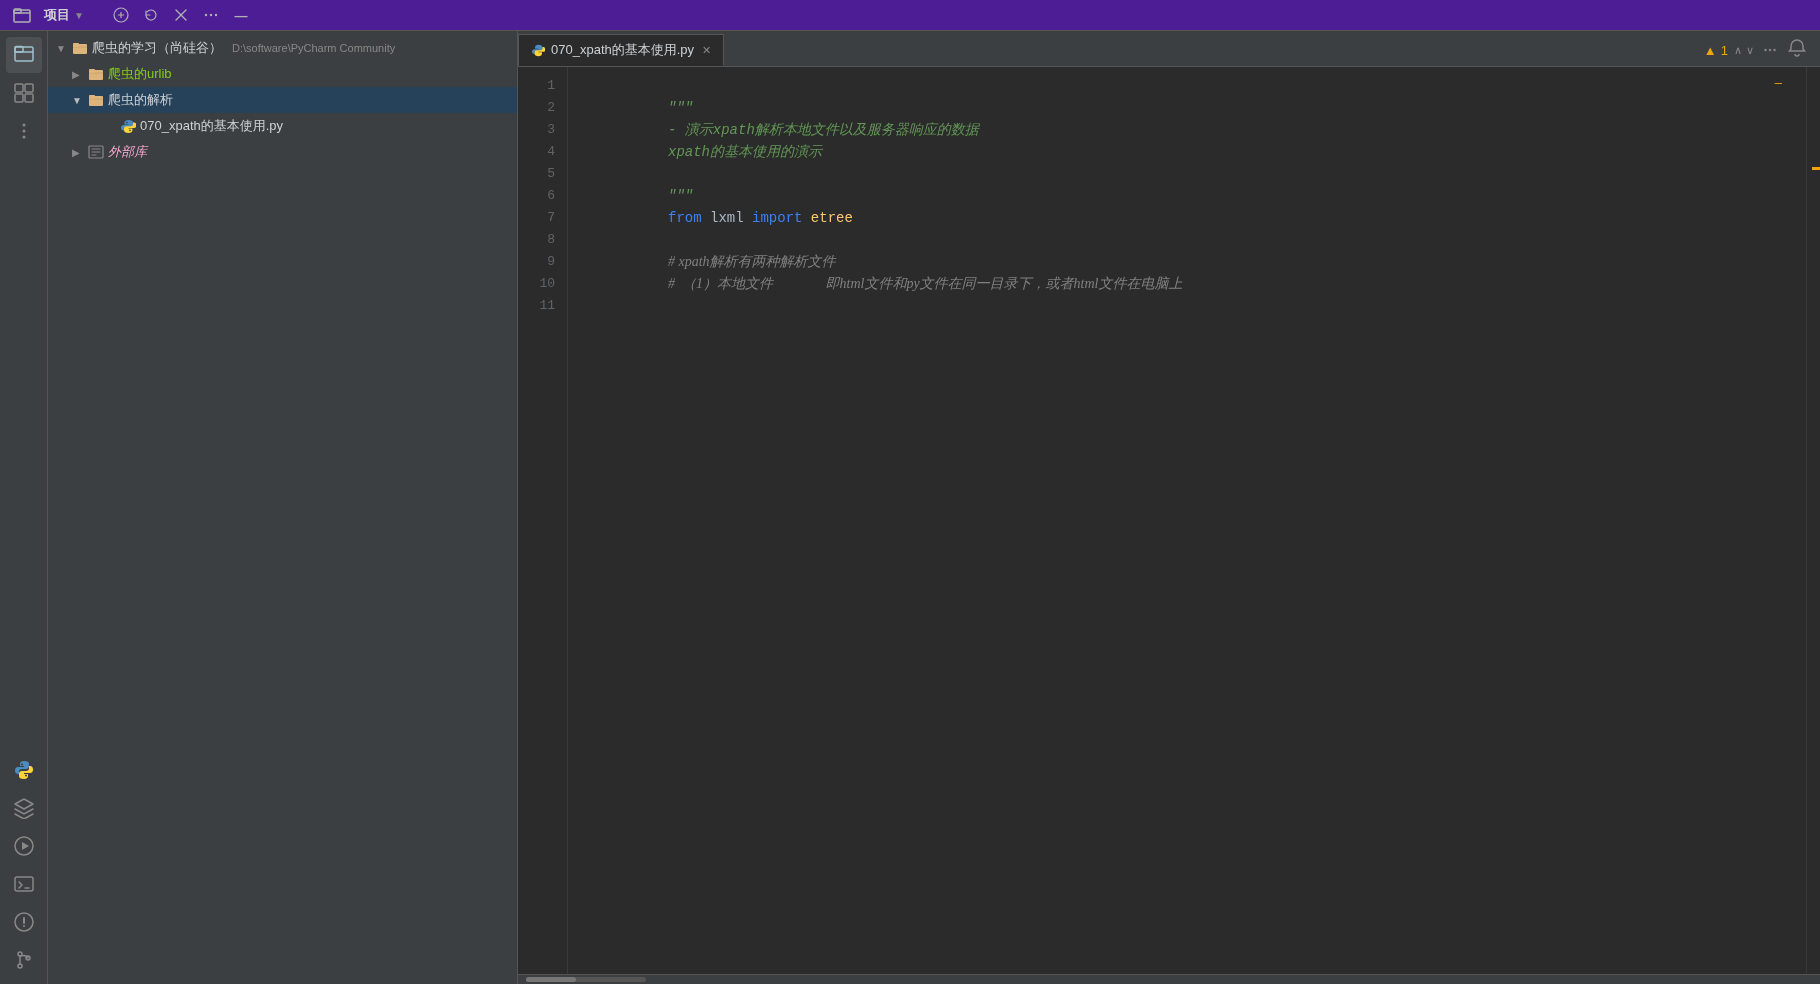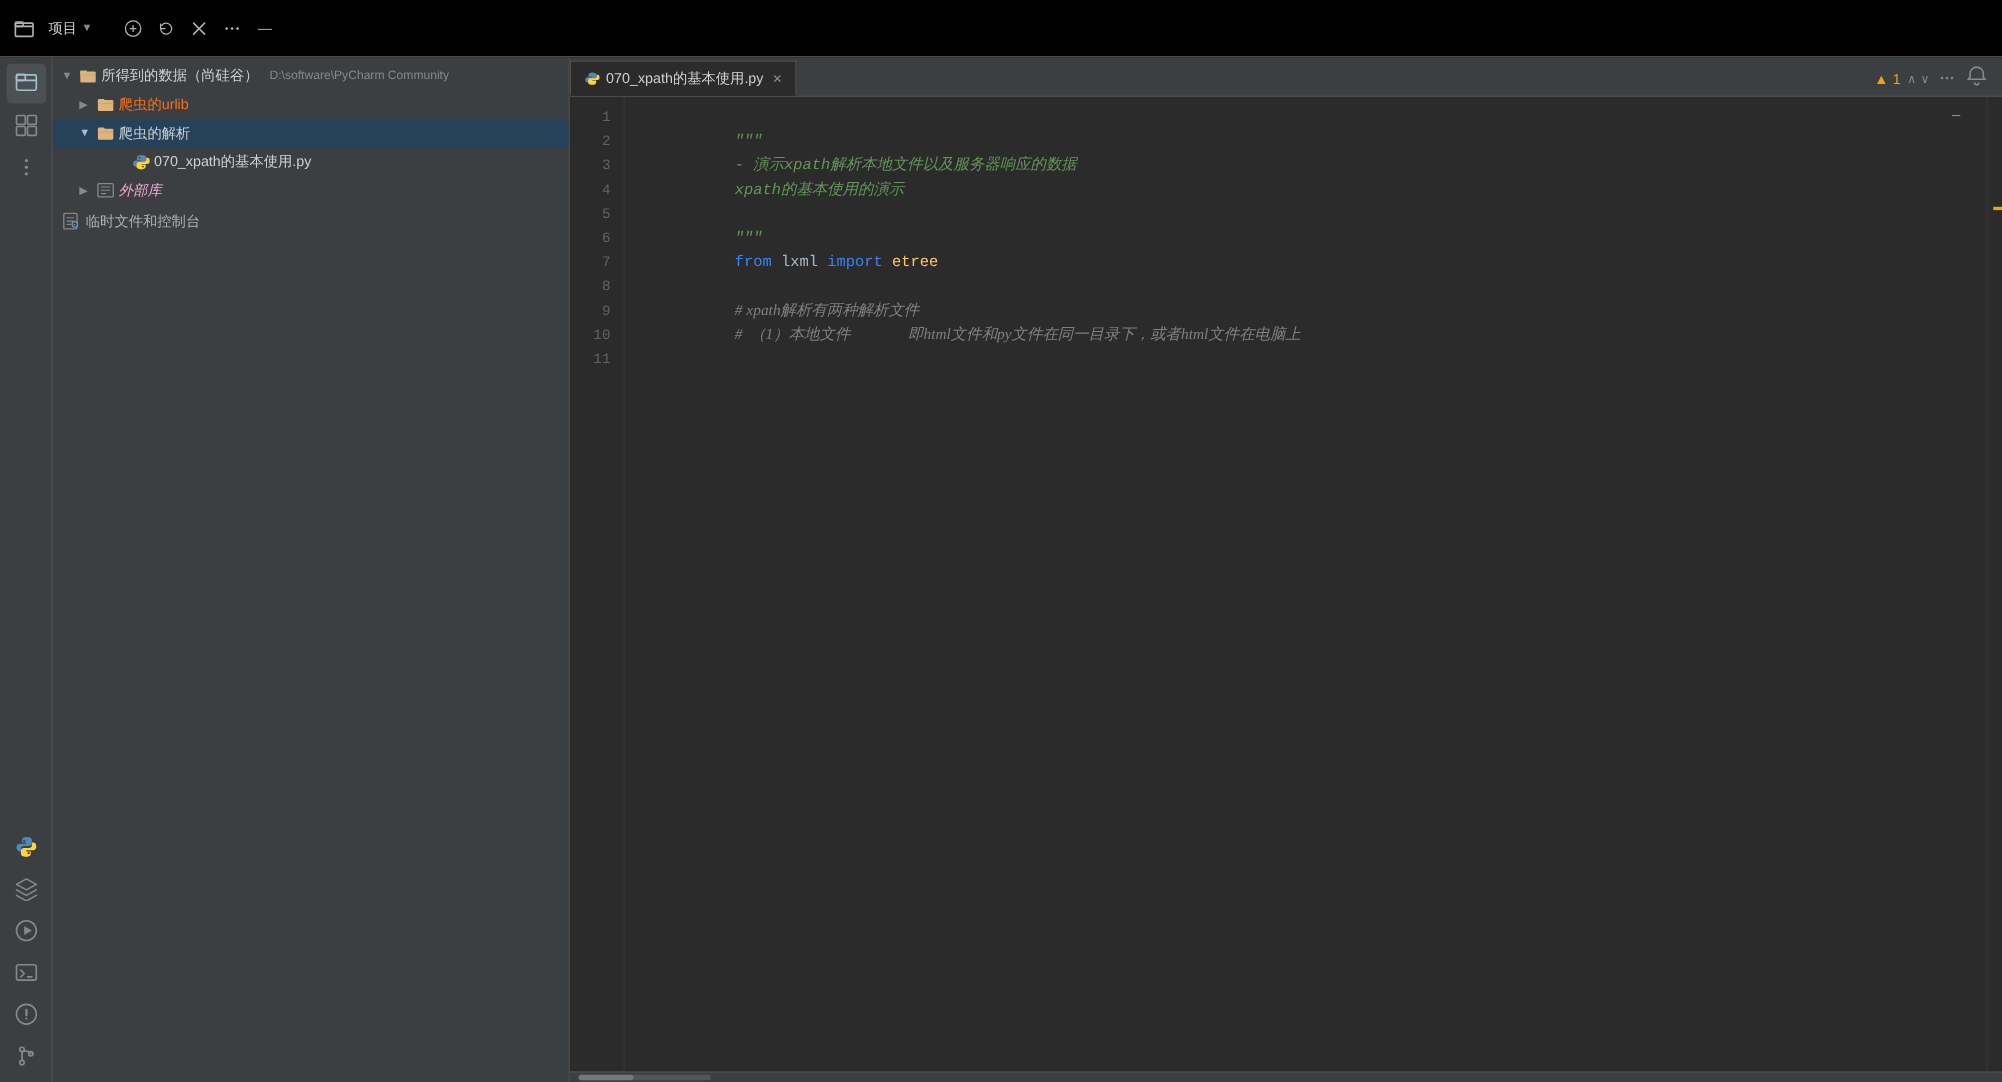--- a/index.html
+++ b/index.html
@@ -9,26 +9,27 @@
       background: #2b2b2b;
       font-family: 'Segoe UI', Arial, sans-serif;
       color: #a9b7c6;
       overflow: hidden;
       display: flex;
       flex-direction: column;
     }
 
     
     .titlebar {
-      height: 52px;
-      background: #000000;
+      height: 31px;
+      background: #4c1d95;
       display: flex;
       align-items: center;
       padding: 0 8px;
       border-bottom: 1px solid #555;
+      font-weight: bold;
     }
     .titlebar-left {
       display: flex;
       align-items: center;
       gap: 8px;
     }
     .titlebar-icon {
       width: 28px;
       height: 28px;
       display: flex;
@@ -369,32 +370,32 @@
   <div class="file-tree-panel">
     <div class="file-tree-scroll">
 
       <div class="tree-item tree-indent-1">
         <span class="chevron">▼</span>
         <svg width="16" height="16" viewBox="0 0 16 16" fill="none">
           <rect x="1" y="4" width="14" height="10" rx="1" fill="#dcb47c" stroke="none"></rect>
           <path d="M1 7h14" stroke="#c9a060" stroke-width="0.8"></path>
           <rect x="1" y="3" width="6" height="4" rx="0.8" fill="#dcb47c"></rect>
         </svg>
-        <span style="font-size:13px; color:#cdd1d4;">所得到的数据（尚硅谷）</span>
+        <span style="font-size:13px; color:#cdd1d4;">爬虫的学习（尚硅谷）</span>
         <span style="font-size:11px; color:#888; margin-left:6px;">D:\software\PyCharm Community</span>
       </div>
 
       <div class="tree-item tree-indent-2">
         <span class="chevron">▶</span>
         <svg width="16" height="16" viewBox="0 0 16 16" fill="none">
           <rect x="1" y="4" width="14" height="10" rx="1" fill="#dcb47c"></rect>
           <path d="M1 7h14" stroke="#c9a060" stroke-width="0.8"></path>
           <rect x="1" y="3" width="6" height="4" rx="0.8" fill="#dcb47c"></rect>
         </svg>
-        <span style="font-size:13px; color:#f97316;">爬虫的urlib</span>
+        <span style="font-size:13px; color:#84cc16;">爬虫的urlib</span>
       </div>
 
       <div class="tree-item tree-indent-2 highlighted">
         <span class="chevron" style="color:#bbb;">▼</span>
         <svg width="16" height="16" viewBox="0 0 16 16" fill="none">
           <rect x="1" y="4" width="14" height="10" rx="1" fill="#dcb47c"></rect>
           <path d="M1 7h14" stroke="#c9a060" stroke-width="0.8"></path>
           <rect x="1" y="3" width="6" height="4" rx="0.8" fill="#dcb47c"></rect>
         </svg>
         <span style="font-size:13px; color:#cdd1d4;">爬虫的解析</span>
@@ -415,29 +416,20 @@
       <div class="tree-item tree-indent-2">
         <span class="chevron">▶</span>
 
         <svg width="16" height="16" viewBox="0 0 16 16" fill="none">
           <rect x="1" y="2" width="14" height="12" rx="1" stroke="#888" stroke-width="1.2"></rect>
           <path d="M4 5h8M4 8h8M4 11h4" stroke="#888" stroke-width="1" stroke-linecap="round"></path>
         </svg>
         <span style="font-size:13px; color:#f9a8d4;font-style:italic;">外部库</span>
       </div>
 
-      <div class="scratch-files">
-        <svg width="16" height="16" viewBox="0 0 16 16" fill="none">
-          <rect x="2" y="1" width="12" height="14" rx="1" stroke="#888" stroke-width="1.2"></rect>
-          <path d="M5 5h6M5 8h6M5 11h3" stroke="#888" stroke-width="1" stroke-linecap="round"></path>
-          <circle cx="12" cy="11" r="2.5" fill="#3c3f41" stroke="#6d9eba" stroke-width="1"></circle>
-          <text x="10.5" y="12.5" font-size="3.5" fill="#6d9eba" font-family="sans-serif">≡</text>
-        </svg>
-        <span style="font-size:13px; color:#afb1b3;">临时文件和控制台</span>
-      </div>
     </div>
   </div>
 
   <div class="editor-area">
 
     <div class="tab-bar">
       <div class="tab active">
         <div style="width:14px;height:14px;display:inline-flex;align-items:center;justify-content:center;flex-shrink:0;">
           <svg width="13" height="13" viewBox="0 0 15 15">
             <path d="M7.5 1C5 1 3.5 2 3.5 4v1.5h4v.5H2.5C1 6 0 7.2 0 8.7s1 2.8 2.5 2.8H3V9.8c0-1.2.8-2 2.5-2h4c1.5 0 2.5-.8 2.5-2.3V4c0-2-1.5-3-4.5-3z" fill="#4b8bbe"></path>

